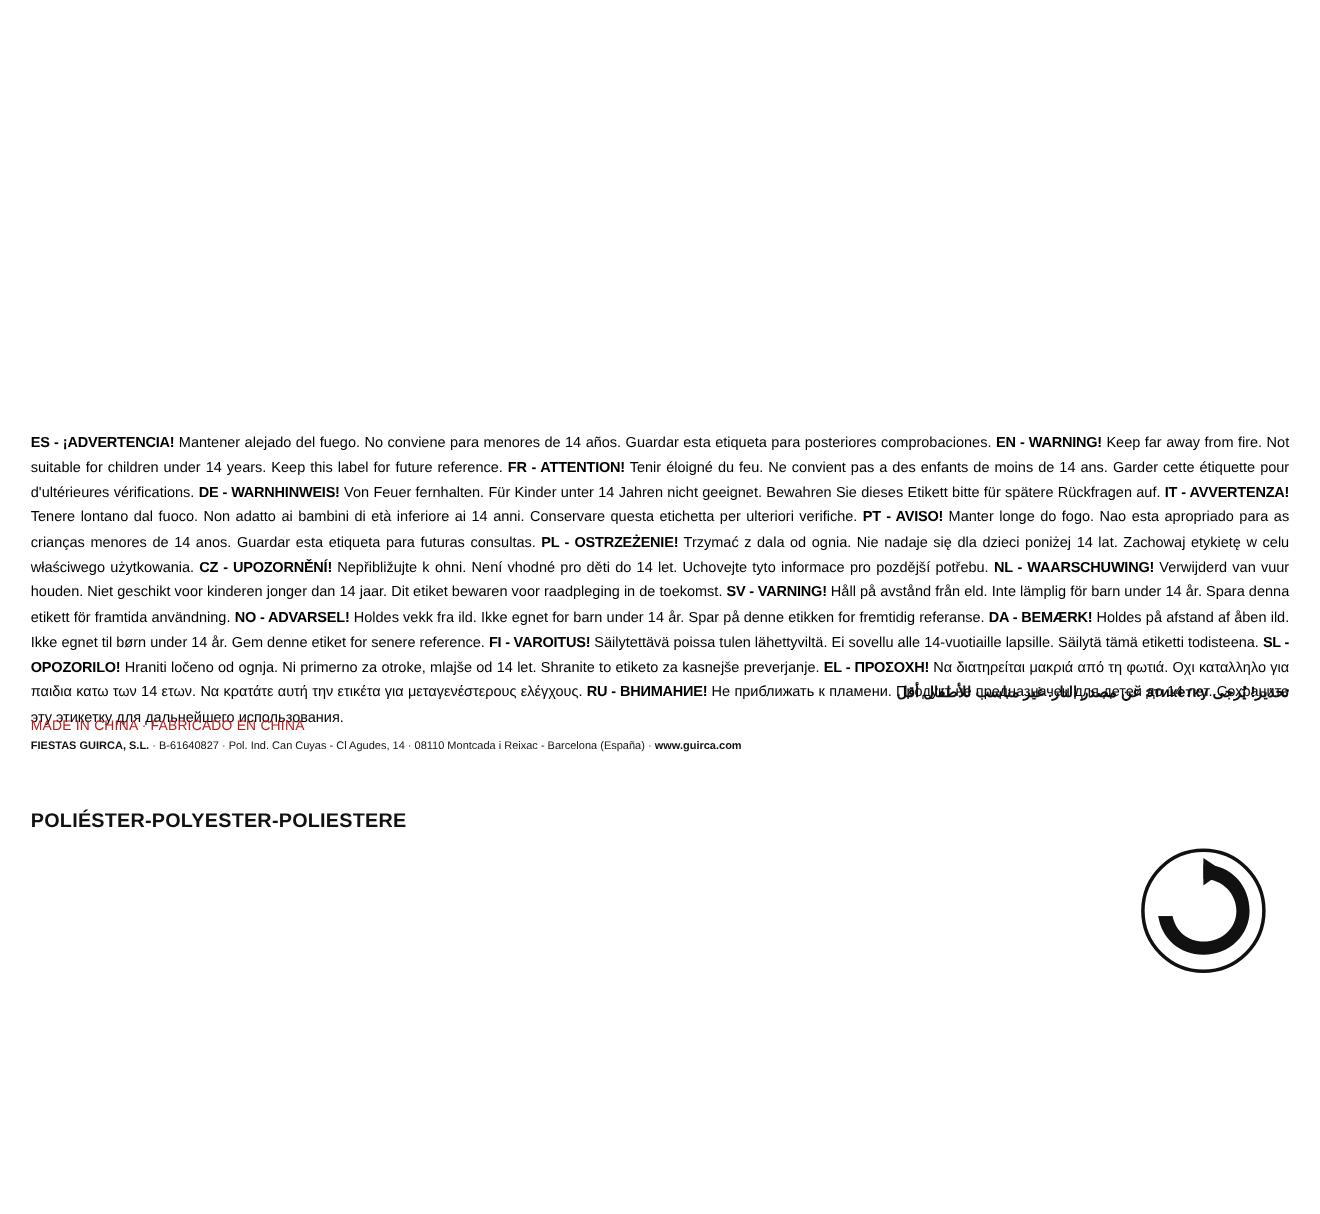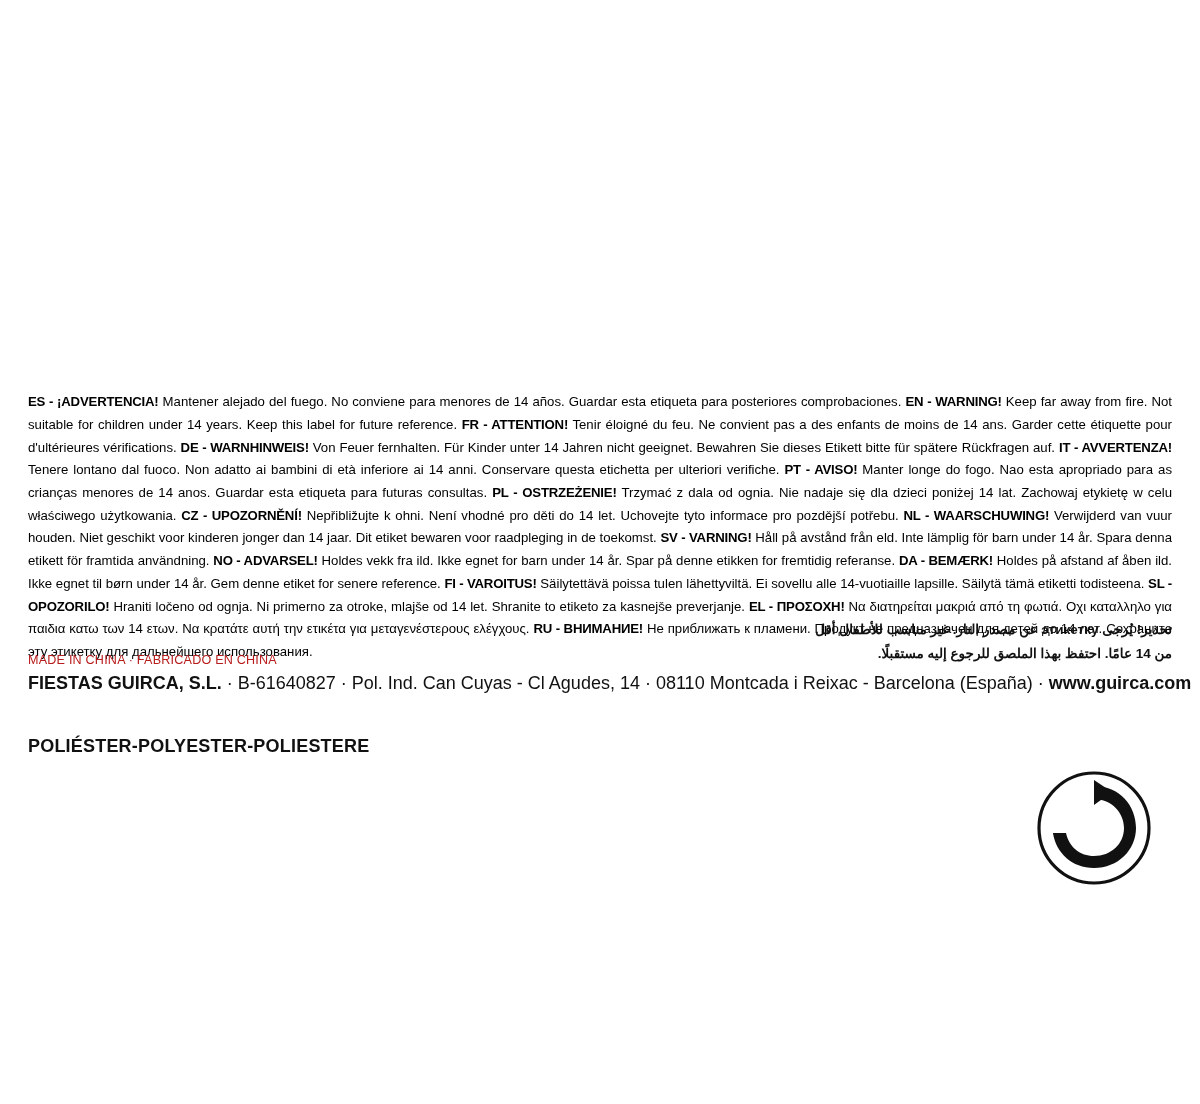--- a/index.html
+++ b/index.html
@@ -58,21 +58,21 @@
     left: 28px;
     top: 653px;
     font-size: 12.6px;
     letter-spacing: 0.2px;
     color: #b91c1c;
   }
   .company-line {
     position: absolute;
     left: 28px;
     top: 673px;
-    font-size: 18px;
+    font-size: 10px;
     color: #111111;
     white-space: nowrap;
   }
   .company-line .b {
     font-weight: bold;
   }
 
   
   .material-line {
     position: absolute;
@@ -100,21 +100,20 @@
 </style>
 </head>
 <body>
 
 <div class="page">
 
   <p class="warning-block"><span class="lang">ES - ¡ADVERTENCIA!</span> Mantener alejado del fuego. No conviene para menores de 14 años. Guardar esta etiqueta para posteriores comprobaciones. <span class="lang">EN - WARNING!</span> Keep far away from fire. Not suitable for children under 14 years. Keep this label for future reference. <span class="lang">FR - ATTENTION!</span> Tenir éloigné du feu. Ne convient pas a des enfants de moins de 14 ans. Garder cette étiquette pour d'ultérieures vérifications. <span class="lang">DE - WARNHINWEIS!</span> Von Feuer fernhalten. Für Kinder unter 14 Jahren nicht geeignet. Bewahren Sie dieses Etikett bitte für spätere Rückfragen auf. <span class="lang">IT - AVVERTENZA!</span> Tenere lontano dal fuoco. Non adatto ai bambini di età inferiore ai 14 anni. Conservare questa etichetta per ulteriori verifiche. <span class="lang">PT - AVISO!</span> Manter longe do fogo. Nao esta apropriado para as crianças menores de 14 anos. Guardar esta etiqueta para futuras consultas. <span class="lang">PL - OSTRZEŻENIE!</span> Trzymać z dala od ognia. Nie nadaje się dla dzieci poniżej 14 lat. Zachowaj etykietę w celu właściwego użytkowania. <span class="lang">CZ - UPOZORNĚNÍ!</span> Nepřibližujte k ohni. Není vhodné pro děti do 14 let. Uchovejte tyto informace pro pozdější potřebu. <span class="lang">NL - WAARSCHUWING!</span> Verwijderd van vuur houden. Niet geschikt voor kinderen jonger dan 14 jaar. Dit etiket bewaren voor raadpleging in de toekomst. <span class="lang">SV - VARNING!</span> Håll på avstånd från eld. Inte lämplig för barn under 14 år. Spara denna etikett för framtida användning. <span class="lang">NO - ADVARSEL!</span> Holdes vekk fra ild. Ikke egnet for barn under 14 år. Spar på denne etikken for fremtidig referanse. <span class="lang">DA - BEMÆRK!</span> Holdes på afstand af åben ild. Ikke egnet til børn under 14 år. Gem denne etiket for senere reference. <span class="lang">FI - VAROITUS!</span> Säilytettävä poissa tulen lähettyviltä. Ei sovellu alle 14-vuotiaille lapsille. Säilytä tämä etiketti todisteena. <span class="lang">SL - OPOZORILO!</span> Hraniti ločeno od ognja. Ni primerno za otroke, mlajše od 14 let. Shranite to etiketo za kasnejše preverjanje. <span class="lang">EL - ΠΡΟΣΟΧΗ!</span> Να διατηρείται μακριά από τη φωτιά. Οχι καταλληλο για παιδια κατω των 14 ετων. Να κρατάτε αυτή την ετικέτα για μεταγενέστερους ελέγχους. <span class="lang">RU - ВНИМАНИЕ!</span> Не приближать к пламени. Продукт не предназначен для детей до 14 лет. Сохраните эту этикетку для дальнейшего использования.</p>
 
   <div class="arabic-block">
     <div>تحذير! يُرجى этикетку عن مصدر النار. غير مناسب للأطفال أقل</div>
-    <div>من 14 عامًا. احتفظ بهذا الملصق للرجوع إليه مستقبلًا.</div>
   </div>
 
   <div class="origin-line">MADE IN CHINA · FABRICADO EN CHINA</div>
 
   <div class="company-line">
     <span class="b">FIESTAS GUIRCA, S.L.</span><span> · B-61640827 · Pol. Ind. Can Cuyas - Cl Agudes, 14 · 08110 Montcada i Reixac - Barcelona (España) · </span><span class="b">www.guirca.com</span>
   </div>
 
   <div class="material-line">POLIÉSTER-POLYESTER-POLIESTERE</div>
 

